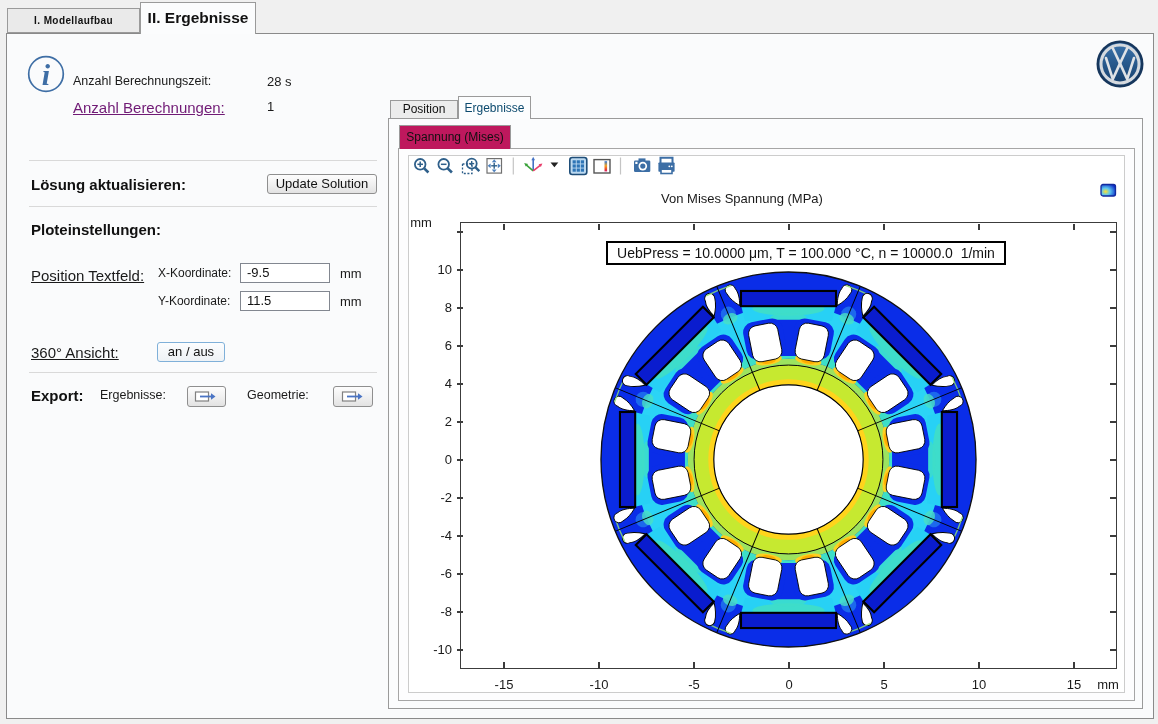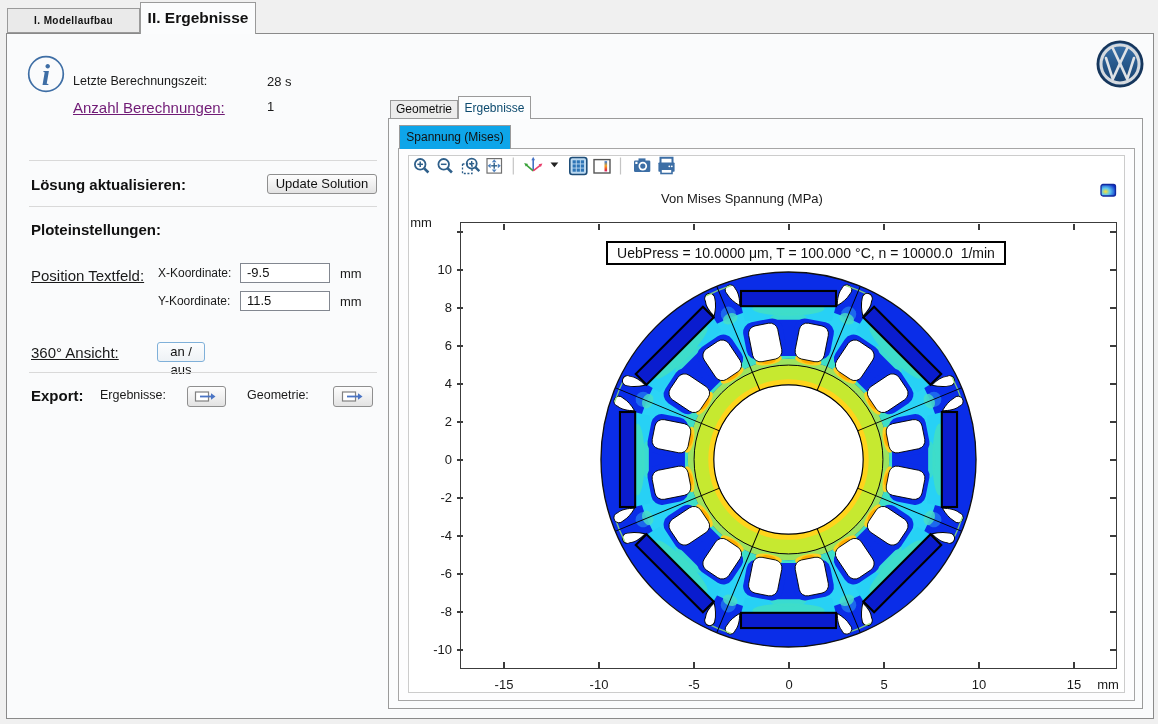--- a/index.html
+++ b/index.html
@@ -16,42 +16,42 @@
 <div class="abs" style="left:7px;top:8px;width:133px;height:25px;background:#eaeaea;border:1px solid #9a9a9a;box-sizing:border-box;z-index:1;font-size:10px;font-weight:bold;color:#111;text-align:center;letter-spacing:0.4px;line-height:23px;">I. Modellaufbau</div>
 
 <div class="abs" style="left:6px;top:33px;width:1148px;height:686px;background:#fafbfc;border:1px solid #8a8a8a;box-sizing:border-box;z-index:2;"></div>
 
 <div class="abs" style="z-index:4;left:0;top:0;width:388px;height:724px;">
 
   <svg class="abs" style="left:26px;top:54px;" width="40" height="40" viewBox="0 0 40 40">
     <circle cx="20" cy="20" r="17.3" fill="none" stroke="#3e6ea5" stroke-width="1.7"></circle>
     <text x="20" y="31" font-family="Liberation Serif, serif" font-style="italic" font-weight="bold" font-size="30" fill="#3e6ea5" text-anchor="middle">i</text>
   </svg>
-  <div class="abs" style="left:73px;top:74px;font-size:12.5px;color:#1a1a1a;">Letzte Berechnungszeit:</div>
+  <div class="abs" style="left:73px;top:74px;font-size:12.5px;color:#1a1a1a;">Anzahl Berechnungszeit:</div>
   <div class="abs lbl" style="left:267px;top:74px;">28 s</div>
   <div class="abs" style="left:73px;top:99px;font-size:15px;color:#701a75;text-decoration:underline;">Anzahl Berechnungen:</div>
   <div class="abs lbl" style="left:267px;top:99px;">1</div>
 
   <div class="sep" style="top:160px;"></div>
   <div class="abs hdr" style="left:31px;top:176px;">Lösung aktualisieren:</div>
   <div class="btn" style="left:267px;top:174px;width:110px;height:20px;line-height:18px;">Update Solution</div>
 
   <div class="sep" style="top:206px;"></div>
   <div class="abs hdr" style="left:31px;top:221px;">Ploteinstellungen:</div>
 
   <div class="abs" style="left:31px;top:267px;font-size:15px;color:#1a1a1a;text-decoration:underline;">Position Textfeld:</div>
   <div class="abs" style="left:158px;top:266px;font-size:12px;color:#1a1a1a;">X-Koordinate:</div>
   <div class="inp" style="left:240px;top:263px;">-9.5</div>
   <div class="abs lbl" style="left:340px;top:266px;">mm</div>
   <div class="abs" style="left:158px;top:294px;font-size:12px;color:#1a1a1a;">Y-Koordinate:</div>
   <div class="inp" style="left:240px;top:291px;">11.5</div>
   <div class="abs lbl" style="left:340px;top:294px;">mm</div>
 
   <div class="abs" style="left:31px;top:344px;font-size:15px;color:#1a1a1a;text-decoration:underline;">360° Ansicht:</div>
-  <div class="abs" style="left:157px;top:342px;width:48px;height:20px;box-sizing:border-box;border:1px solid #7fb0d9;border-radius:3px;background:linear-gradient(#fcfdfe,#eef2f5);font-size:13px;color:#111;text-align:center;line-height:18px;">an / aus</div>
+  <div class="abs" style="left:157px;top:342px;width:68px;height:20px;box-sizing:border-box;border:1px solid #7fb0d9;border-radius:3px;background:linear-gradient(#fcfdfe,#eef2f5);font-size:13px;color:#111;text-align:center;line-height:18px;">an / aus</div>
 
   <div class="sep" style="top:372px;"></div>
   <div class="abs hdr" style="left:31px;top:387px;">Export:</div>
   <div class="abs" style="left:100px;top:388px;font-size:12.5px;color:#1a1a1a;">Ergebnisse:</div>
   <div class="btn" style="left:187px;top:386px;width:39px;height:21px;">
     <svg width="25" height="15" viewBox="0 0 25 15" style="margin-top:2px;">
       <rect x="1.5" y="3" width="13" height="9" fill="#fff" stroke="#808080" stroke-width="1.2"></rect>
       <line x1="6" y1="7.5" x2="18" y2="7.5" stroke="#4a74c4" stroke-width="1.8"></line>
       <path d="M17,4.3 L21.5,7.5 L17,10.7 Z" fill="#4a74c4"></path>
     </svg>
@@ -78,25 +78,25 @@
   <circle r="19" fill="none" stroke="#d5d9de" stroke-width="3"></circle>
   <g stroke="#dfe2e6" stroke-width="2.6" fill="none" stroke-linecap="round" stroke-linejoin="round">
     <path d="M-7.3,-16 L0,-0.6 L7.3,-16"></path>
     <path d="M-14,-6 L-7.2,15.2 L0,-0.6 L7.2,15.2 L14,-6"></path>
   </g>
 </svg>
 
 <div class="abs" style="z-index:4;left:388px;top:90px;width:770px;height:634px;">
 
   <div class="abs" style="left:70px;top:6px;width:73px;height:23px;background:#fcfdfe;border:1px solid #9a9a9a;border-bottom:none;box-sizing:border-box;z-index:3;font-size:12px;color:#0c4a6e;text-align:center;line-height:22px;">Ergebnisse</div>
-  <div class="abs" style="left:2px;top:10px;width:68px;height:19px;background:#ececec;border:1px solid #9a9a9a;box-sizing:border-box;z-index:1;font-size:12px;color:#111;text-align:center;line-height:17px;">Geometrie</div>
+  <div class="abs" style="left:2px;top:10px;width:68px;height:19px;background:#ececec;border:1px solid #9a9a9a;box-sizing:border-box;z-index:1;font-size:12px;color:#111;text-align:center;line-height:17px;">Position</div>
 
   <div class="abs" style="left:0px;top:28px;width:755px;height:591px;background:#fbfcfd;border:1px solid #9a9a9a;box-sizing:border-box;z-index:2;"></div>
 
-  <div class="abs" style="left:11px;top:35px;width:112px;height:24px;background:#0ea5e9;border:1px solid #9a9a9a;border-bottom:none;box-sizing:border-box;z-index:4;font-size:12px;color:#111;text-align:center;line-height:22px;">Spannung (Mises)</div>
+  <div class="abs" style="left:11px;top:35px;width:112px;height:24px;background:#be185d;border:1px solid #9a9a9a;border-bottom:none;box-sizing:border-box;z-index:4;font-size:12px;color:#111;text-align:center;line-height:22px;">Spannung (Mises)</div>
   <div class="abs" style="left:10px;top:58px;width:737px;height:553px;background:#fdfdfe;border:1px solid #a6a6a6;box-sizing:border-box;z-index:3;"></div>
 
   <div class="abs" style="left:20px;top:65px;width:717px;height:538px;background:#ffffff;border:1px solid #cccccc;box-sizing:border-box;z-index:4;"></div>
 </div>
 
 <svg class="abs" style="left:410px;top:153px;z-index:6;" width="280" height="27" viewBox="0 0 280 27">
 
   <g stroke="#2e5f8a" fill="none">
     <circle cx="10.2" cy="11.3" r="5.3" stroke-width="1.8"></circle>
     <line x1="14.2" y1="15.3" x2="18.4" y2="19.5" stroke-width="2.6"></line>

